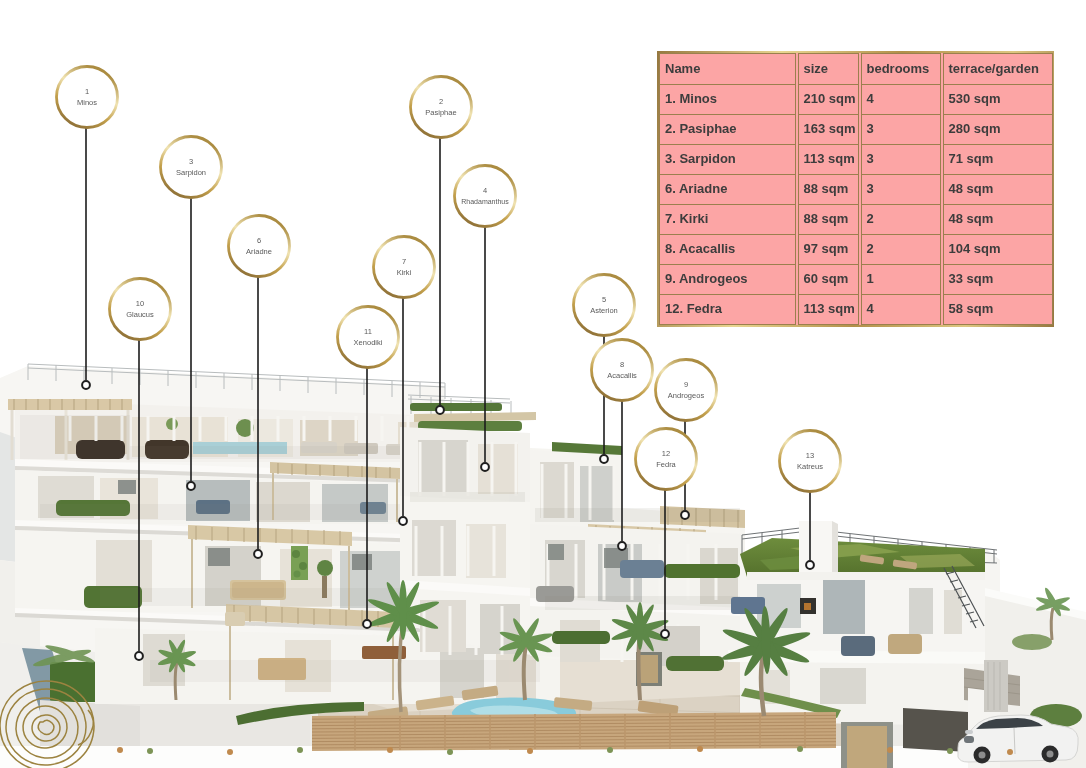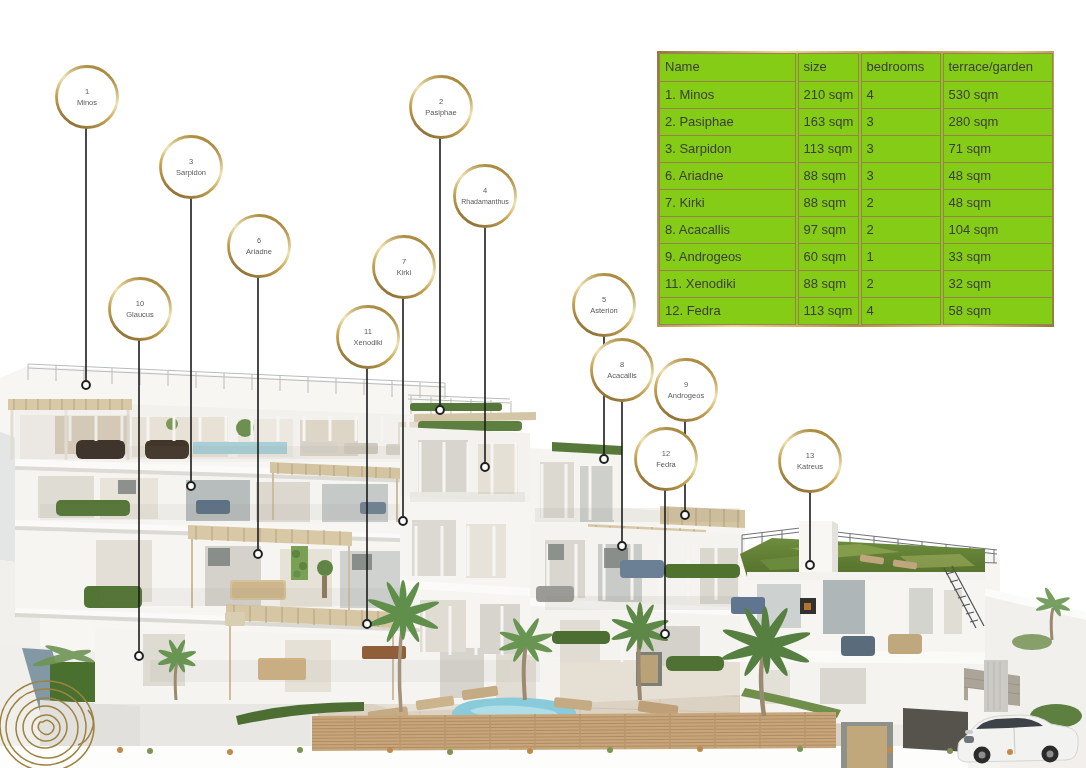--- a/index.html
+++ b/index.html
@@ -1,19 +1,19 @@
 <!DOCTYPE html>
 <html><head>
 <meta charset="utf-8">
 <style>
 html,body{margin:0;padding:0;background:#ffffff;}
 #page{position:relative;width:1086px;height:768px;overflow:hidden;background:#ffffff;font-family:"Liberation Sans",sans-serif;}
 #scene{position:absolute;left:0;top:0;}
 
-#tbl{position:absolute;left:659px;top:53px;width:393px;height:272px;border-collapse:collapse;table-layout:fixed;font-family:"Liberation Sans",sans-serif;font-size:13px;color:#3d3d3d;background:#84cc16;}
+#tbl{position:absolute;left:659px;top:53px;width:393px;height:272px;border-collapse:collapse;table-layout:fixed;font-family:"Liberation Sans",sans-serif;font-size:13px;color:#3d3d3d;background:#fca5a5;font-weight:bold;}
 #tbl td{border:1px solid #9b7f4e;padding:0 0 0 5px;height:18.38px;line-height:18.4px;white-space:nowrap;overflow:hidden;}
 #tbl td.d{border-left:4px double #9b7f4e;}
 #tbl tr.h td{height:19px;}
 #tblwrap{position:absolute;left:657px;top:51px;width:397px;height:276px;background:linear-gradient(100deg,#96783f,#e9d691 28%,#b29049 55%,#ddc781 80%,#96783f);padding:0;}
 #tblin{position:absolute;left:2px;top:2px;right:2px;bottom:2px;background:#fff;}
 </style>
 </head>
 <body>
 <div id="page">
 
@@ -868,26 +868,20 @@
           <td class="d">2</td>
           <td class="d">104 sqm</td>
         </tr>
 <tr>
           <td>9. Androgeos</td>
           <td class="d">60 sqm</td>
           <td class="d">1</td>
           <td class="d">33 sqm</td>
         </tr>
 <tr>
-          <td>11. Xenodiki</td>
-          <td class="d">88 sqm</td>
-          <td class="d">2</td>
-          <td class="d">32 sqm</td>
-        </tr>
-<tr>
           <td>12. Fedra</td>
           <td class="d">113 sqm</td>
           <td class="d">4</td>
           <td class="d">58 sqm</td>
         </tr>
 </tbody>
     </table>
 </div>
 
 </body></html>

